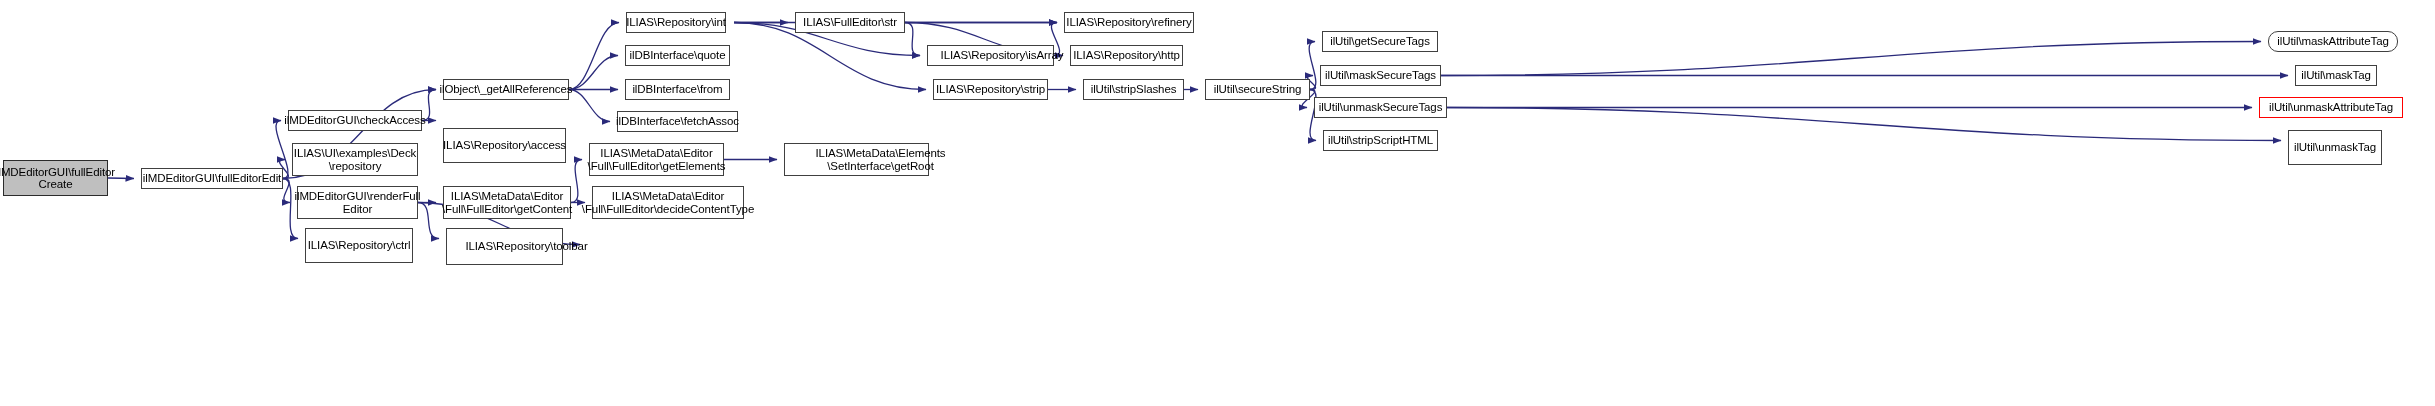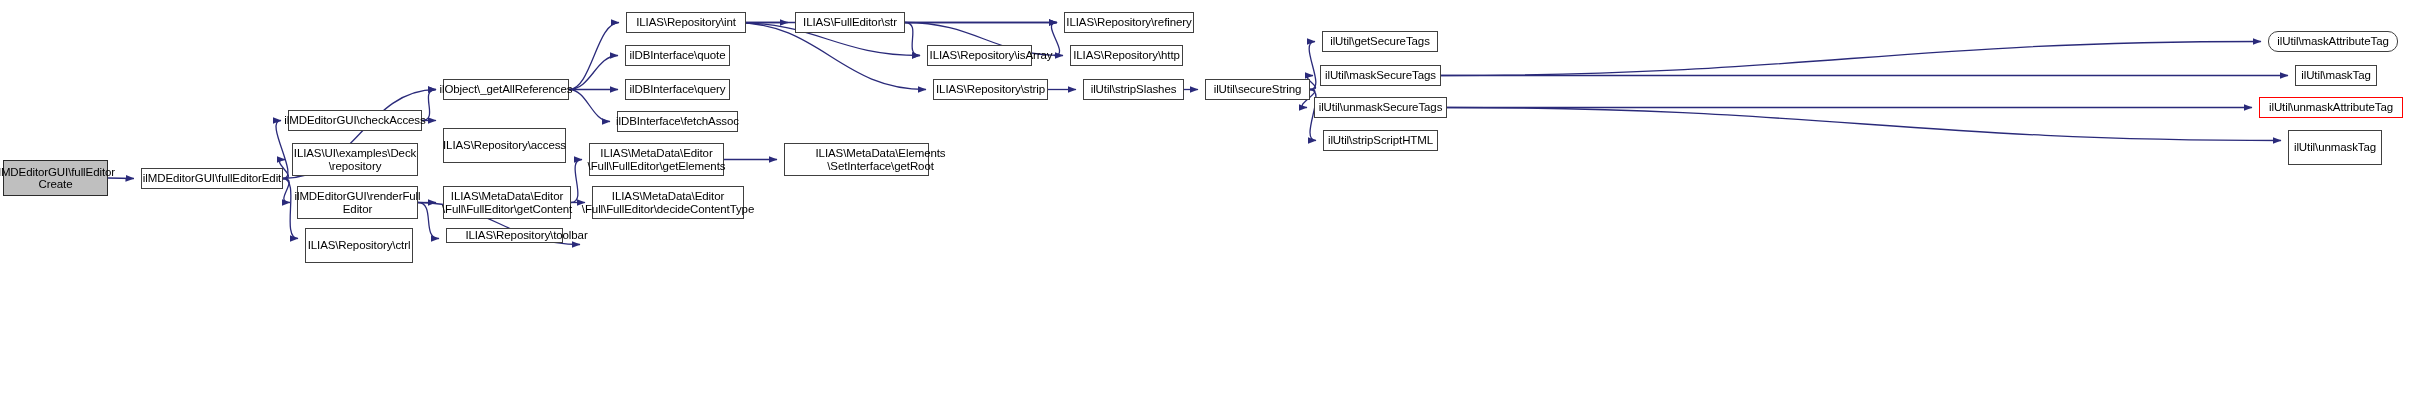--- a/index.html
+++ b/index.html
@@ -98,33 +98,33 @@
     <div class="node" style="left: 288px; top: 110px; width: 134px; height: 21px;"><span>ilMDEditorGUI\checkAccess</span></div>
     <div class="node" style="left: 297px; top: 186px; width: 121px; height: 33px;"><span>ilMDEditorGUI\renderFull
 Editor</span></div>
     <div class="node" style="left: 292px; top: 143px; width: 126px; height: 33px;"><span>ILIAS\UI\examples\Deck
 \repository</span></div>
     <div class="node" style="left: 305px; top: 228px; width: 108px; height: 35px;"><span>ILIAS\Repository\ctrl</span></div>
     <div class="node" style="left: 443px; top: 79px; width: 126px; height: 21px;"><span>ilObject\_getAllReferences</span></div>
     <div class="node" style="left: 443px; top: 128px; width: 123px; height: 35px;"><span>ILIAS\Repository\access</span></div>
     <div class="node" style="left: 443px; top: 186px; width: 128px; height: 33px;"><span>ILIAS\MetaData\Editor
 \Full\FullEditor\getContent</span></div>
-    <div class="node" style="left: 446px; top: 228px; width: 117px; height: 15px; padding-left: 44px;"><span>ILIAS\Repository\toolbar</span></div>
-    <div class="node" style="left: 626px; top: 12px; width: 120px; height: 21px;"><span>ILIAS\Repository\int</span></div>
+    <div class="node" style="left: 446px; top: 228px; width: 117px; height: 37px; padding-left: 44px;"><span>ILIAS\Repository\toolbar</span></div>
+    <div class="node" style="left: 626px; top: 12px; width: 100px; height: 21px;"><span>ILIAS\Repository\int</span></div>
     <div class="node" style="left: 625px; top: 45px; width: 105px; height: 21px;"><span>ilDBInterface\quote</span></div>
-    <div class="node" style="left: 625px; top: 79px; width: 105px; height: 21px;"><span>ilDBInterface\query</span></div>
+    <div class="node" style="left: 625px; top: 79px; width: 105px; height: 21px;"><span>ilDBInterface\from</span></div>
     <div class="node" style="left: 617px; top: 111px; width: 121px; height: 21px;"><span>ilDBInterface\fetchAssoc</span></div>
     <div class="node" style="left: 589px; top: 143px; width: 135px; height: 33px;"><span>ILIAS\MetaData\Editor
 \Full\FullEditor\getElements</span></div>
     <div class="node" style="left: 592px; top: 186px; width: 152px; height: 33px;"><span>ILIAS\MetaData\Editor
 \Full\FullEditor\decideContentType</span></div>
     <div class="node" style="left: 784px; top: 143px; width: 145px; height: 33px; padding-left: 48px;"><span>ILIAS\MetaData\Elements
 \SetInterface\getRoot</span></div>
     <div class="node" style="left: 795px; top: 12px; width: 110px; height: 21px;"><span>ILIAS\FullEditor\str</span></div>
-    <div class="node" style="left: 927px; top: 45px; width: 105px; height: 21px; padding-left: 23px;"><span>ILIAS\Repository\isArray</span></div>
+    <div class="node" style="left: 927px; top: 45px; width: 127px; height: 21px; padding-left: 23px;"><span>ILIAS\Repository\isArray</span></div>
     <div class="node" style="left: 933px; top: 79px; width: 115px; height: 21px;"><span>ILIAS\Repository\strip</span></div>
     <div class="node" style="left: 1064px; top: 12px; width: 130px; height: 21px;"><span>ILIAS\Repository\refinery</span></div>
     <div class="node" style="left: 1070px; top: 45px; width: 113px; height: 21px;"><span>ILIAS\Repository\http</span></div>
     <div class="node" style="left: 1083px; top: 79px; width: 101px; height: 21px;"><span>ilUtil\stripSlashes</span></div>
     <div class="node" style="left: 1205px; top: 79px; width: 105px; height: 21px;"><span>ilUtil\secureString</span></div>
     <div class="node" style="left: 1322px; top: 31px; width: 116px; height: 21px;"><span>ilUtil\getSecureTags</span></div>
     <div class="node" style="left: 1320px; top: 65px; width: 121px; height: 21px;"><span>ilUtil\maskSecureTags</span></div>
     <div class="node" style="left: 1314px; top: 97px; width: 133px; height: 21px;"><span>ilUtil\unmaskSecureTags</span></div>
     <div class="node" style="left: 1323px; top: 130px; width: 115px; height: 21px;"><span>ilUtil\stripScriptHTML</span></div>
     <div class="node" style="left: 2268px; top: 31px; width: 130px; height: 21px; border-radius: 10px;"><span>ilUtil\maskAttributeTag</span></div>

